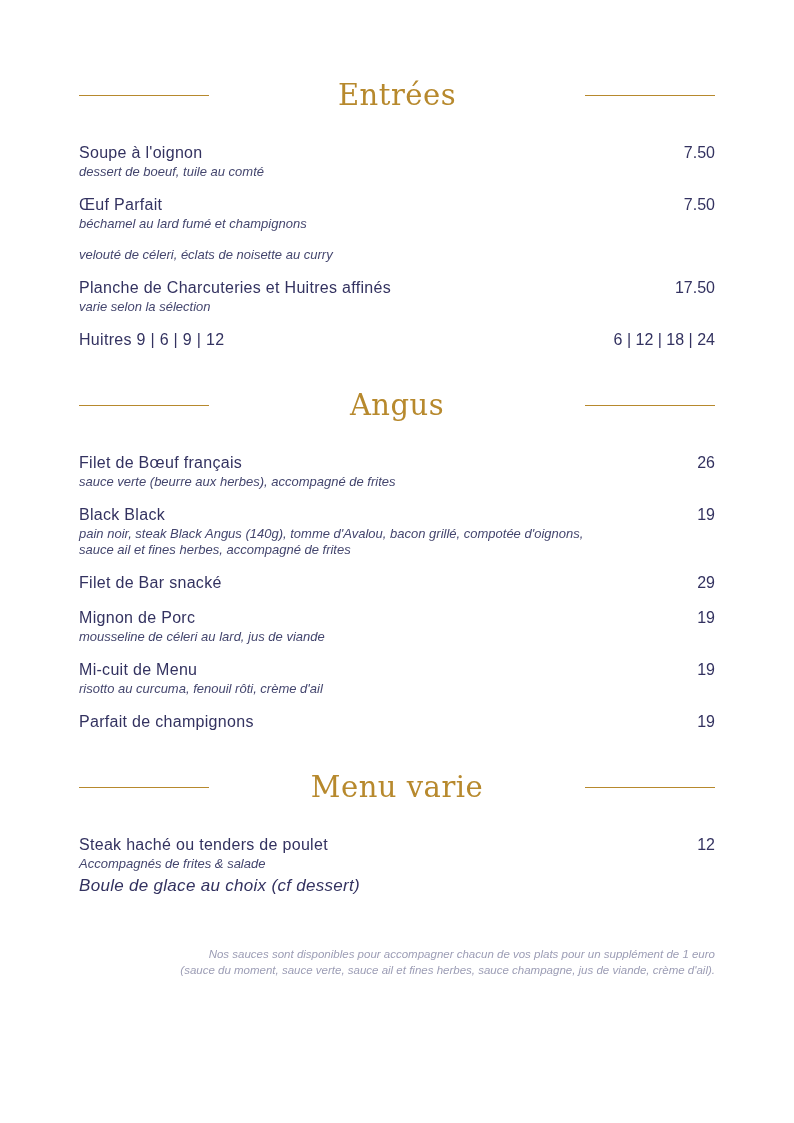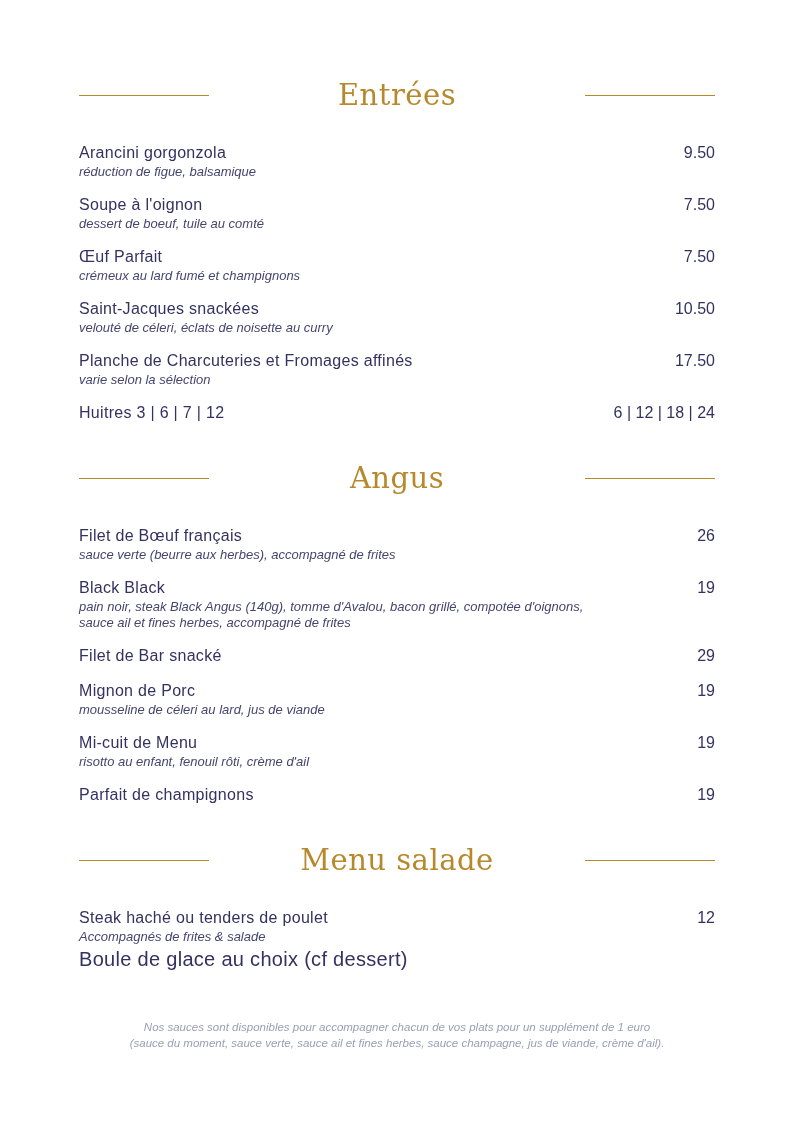--- a/index.html
+++ b/index.html
@@ -60,90 +60,80 @@
   .item-desc {
     font-style: italic;
     font-size: 13px;
     line-height: 16px;
     color: #44466e;
     white-space: pre-line;
     margin-top: 1px;
   }
   .item-desc:empty { display: none; }
   .item-extra {
-    font-size: 20px;
+    font-size: 17px;
     line-height: 20px;
     letter-spacing: 0.3px;
     color: #333260;
     margin-top: 4px;
+    font-style: italic;
   }
   .footer-note {
     margin-top: 50px;
-    text-align: center;
+    text-align: right;
     font-style: italic;
     font-size: 11.5px;
     line-height: 16px;
     color: #9c9db5;
   }
 </style>
 </head>
 <body>
 
 <div class="page">
 
   <section class="menu-section">
     <header class="sec-head">
       <span class="rule"></span>
       <h2 class="sec-title">Entrées</h2>
       <span class="rule"></span>
     </header>
 
-    <div class="menu-item">
-      <div class="item-row">
-        <span class="item-name">Arancini gorgonzola</span>
-        <span class="item-price">9.50</span>
-      </div>
-      <div class="item-desc">réduction de figue, balsamique</div>
-    </div>
 
     <div class="menu-item">
       <div class="item-row">
         <span class="item-name">Soupe à l'oignon</span>
         <span class="item-price">7.50</span>
       </div>
       <div class="item-desc">dessert de boeuf, tuile au comté</div>
     </div>
 
     <div class="menu-item">
       <div class="item-row">
         <span class="item-name">Œuf Parfait</span>
         <span class="item-price">7.50</span>
       </div>
-      <div class="item-desc">crémeux au lard fumé et champignons</div>
-    </div>
-
-    <div class="menu-item">
-      <div class="item-row">
-        <span class="item-name">Saint-Jacques snackées</span>
-        <span class="item-price">10.50</span>
-      </div>
+      <div class="item-desc">béchamel au lard fumé et champignons</div>
+    </div>
+
+    <div class="menu-item">
       <div class="item-desc">velouté de céleri, éclats de noisette au curry</div>
     </div>
 
     <div class="menu-item">
       <div class="item-row">
-        <span class="item-name">Planche de Charcuteries et Fromages affinés</span>
+        <span class="item-name">Planche de Charcuteries et Huitres affinés</span>
         <span class="item-price">17.50</span>
       </div>
       <div class="item-desc">varie selon la sélection</div>
     </div>
 
     <div class="menu-item">
       <div class="item-row">
-        <span class="item-name">Huitres 3 | 6 | 7 | 12</span>
+        <span class="item-name">Huitres 9 | 6 | 9 | 12</span>
         <span class="item-price">6 | 12 | 18 | 24</span>
       </div>
 
     </div>
   </section>
 
   <section class="menu-section">
     <header class="sec-head">
       <span class="rule"></span>
       <h2 class="sec-title">Angus</h2>
@@ -180,35 +170,35 @@
         <span class="item-price">19</span>
       </div>
       <div class="item-desc">mousseline de céleri au lard, jus de viande</div>
     </div>
 
     <div class="menu-item">
       <div class="item-row">
         <span class="item-name">Mi-cuit de Menu</span>
         <span class="item-price">19</span>
       </div>
-      <div class="item-desc">risotto au enfant, fenouil rôti, crème d'ail</div>
+      <div class="item-desc">risotto au curcuma, fenouil rôti, crème d'ail</div>
     </div>
 
     <div class="menu-item">
       <div class="item-row">
         <span class="item-name">Parfait de champignons</span>
         <span class="item-price">19</span>
       </div>
     </div>
   </section>
 
   <section class="menu-section">
     <header class="sec-head">
       <span class="rule"></span>
-      <h2 class="sec-title">Menu salade</h2>
+      <h2 class="sec-title">Menu varie</h2>
       <span class="rule"></span>
     </header>
 
     <div class="menu-item">
       <div class="item-row">
         <span class="item-name">Steak haché ou tenders de poulet</span>
         <span class="item-price">12</span>
       </div>
       <div class="item-desc">Accompagnés de frites &amp; salade</div>
       <div class="item-extra">Boule de glace au choix (cf dessert)</div>

